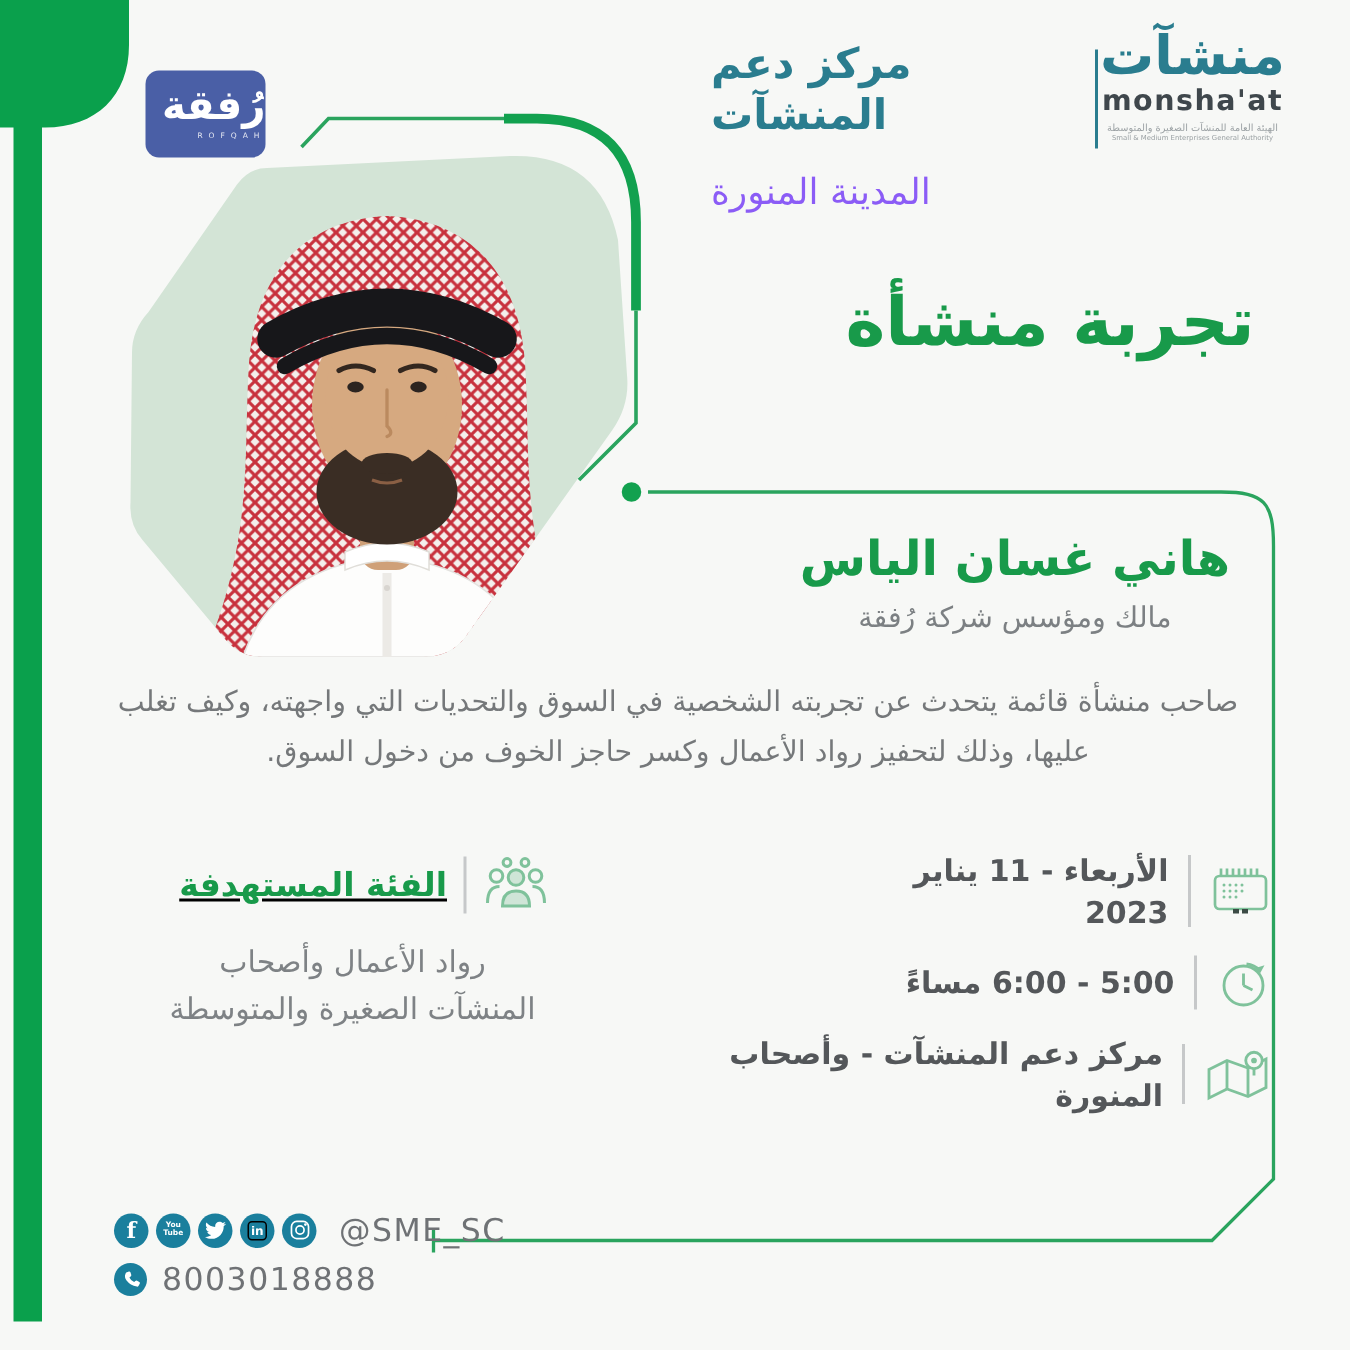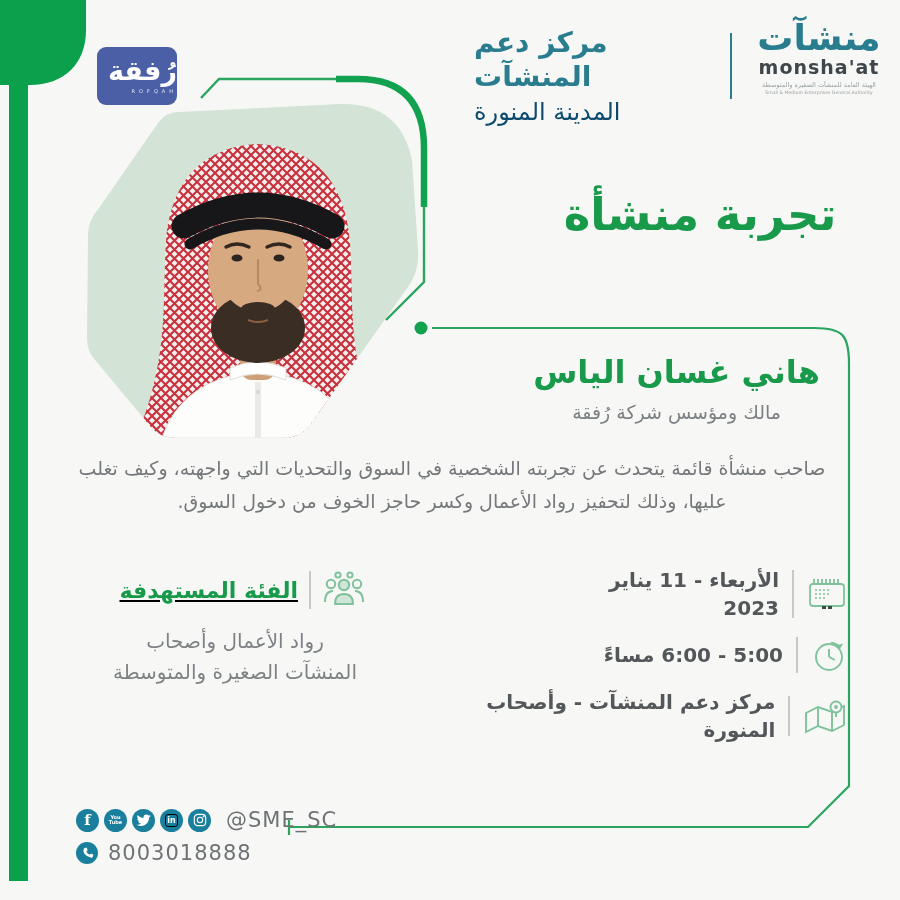--- a/index.html
+++ b/index.html
@@ -13,30 +13,30 @@
   svg{display:block;}
   
   .rofqah{
     left:97px;top:47px;width:80px;height:58px;background:#4a5fa6;border-radius:9px;
     display:flex;flex-direction:column;align-items:flex-end;justify-content:center;color:#fff;
     z-index:5;
   }
   .rofqah-ar{font-size:27px;font-weight:bold;line-height:1;margin-top:-2px;}
   .rofqah-en{font-size:5px;letter-spacing:4px;margin-top:4px;opacity:.85;}
   
-  .monshaat{right:10px;top:18px;width:142px;text-align:center;z-index:5;}
+  .monshaat{right:34px;top:18px;width:142px;text-align:center;z-index:5;}
   .monshaat-ar{font-size:36px;font-weight:bold;color:#2a7d8f;line-height:1.1;}
   .monshaat-en{font-size:19px;font-weight:bold;color:#3f474c;letter-spacing:1px;margin-top:-2px;}
   .monshaat-tag-ar{font-size:6.5px;color:#9aa0a3;margin-top:3px;}
   .monshaat-tag-en{font-size:4.6px;color:#9aa0a3;margin-top:1px;}
   .teal-divider{right:168px;top:33px;width:2px;height:66px;background:#2a7d8f;z-index:5;}
   
   .center-header{right:186px;top:26px;width:240px;z-index:5;}
   .center-header .t{font-size:28px;font-weight:bold;color:#2a7d8f;line-height:1.2;}
-  .center-header .s{font-size:24px;color:#0c4a6e;margin-top:5px;}
+  .center-header .s{font-size:24px;color:#8b5cf6;margin-top:21px;}
   
   .event-title{left:540px;top:188px;width:320px;text-align:center;
     font-size:45px;font-weight:bold;color:#189a4a;z-index:5;}
   
   .speaker{right:80px;top:353px;text-align:center;direction:rtl;z-index:5;}
   .speaker .name{font-size:32px;font-weight:bold;color:#189a4a;line-height:1.2;}
   .speaker .role{font-size:19px;color:#7c8083;margin-top:10px;}
   
   .descr{left:78px;top:452px;width:748px;direction:rtl;text-align:center;
     font-size:19px;line-height:1.75;color:#75787a;z-index:5;}

